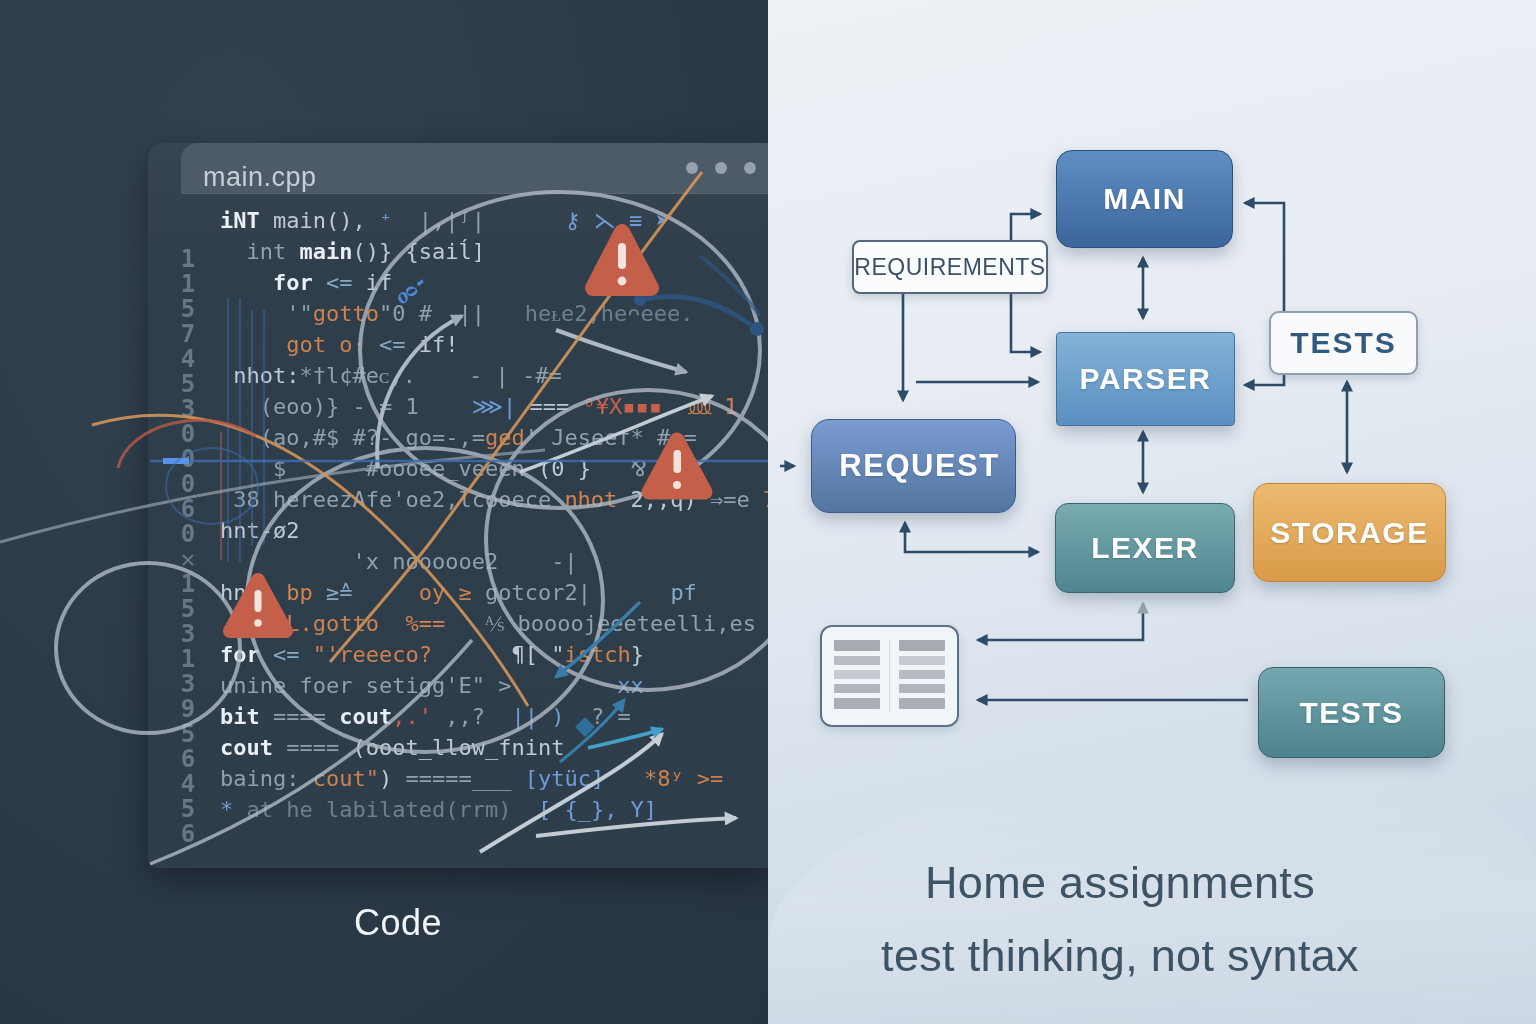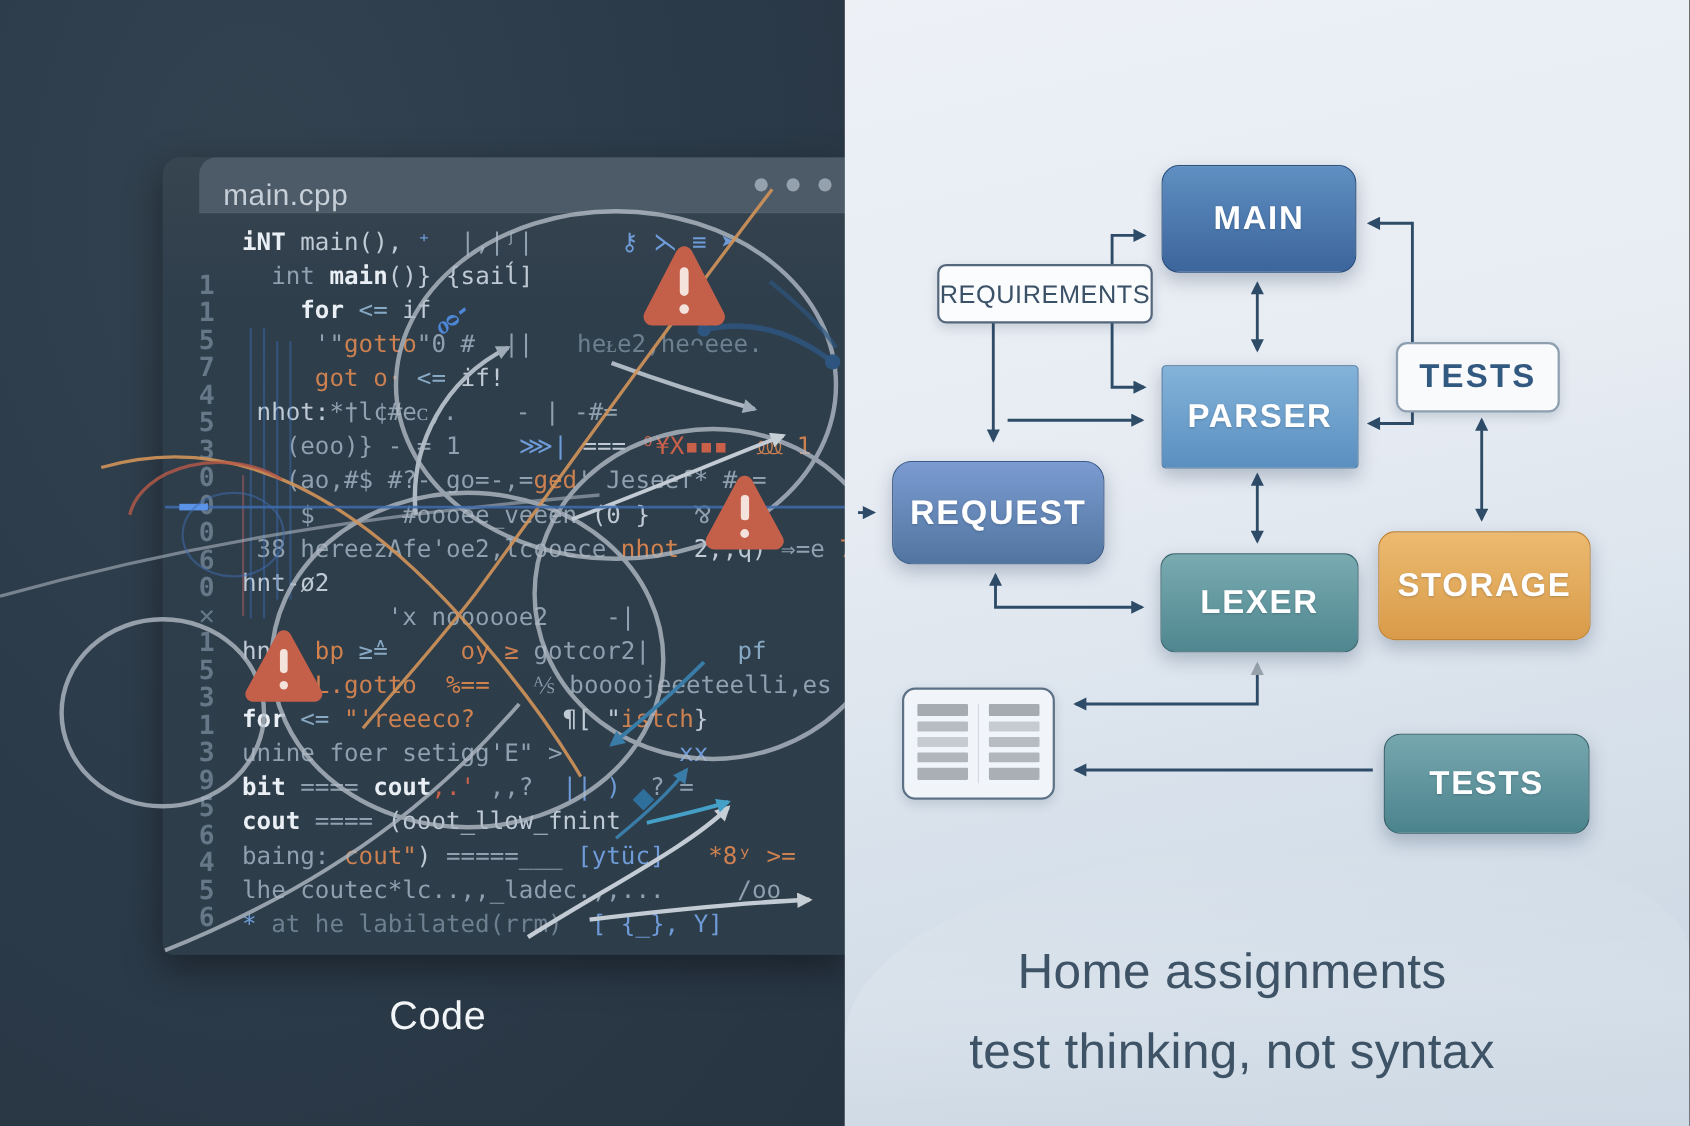--- a/index.html
+++ b/index.html
@@ -51,21 +51,21 @@
 
   .node{position:absolute;display:flex;align-items:center;justify-content:center;
     color:#fff;font-weight:700;letter-spacing:1.5px;
     text-shadow:0 1px 2px rgba(20,40,60,.25);
     box-shadow:0 7px 16px rgba(40,60,90,.28);}
   .n-main{left:1056px;top:150px;width:175px;height:96px;border-radius:16px;font-size:30px;
     background:linear-gradient(180deg,#5f8fc2,#3c659b);border:1px solid #2a4f7d;}
   .n-parser{left:1056px;top:332px;width:177px;height:92px;border-radius:4px;font-size:30px;
     background:linear-gradient(180deg,#83b3d9,#5a8fc0);border:1px solid #44729c;}
   .n-request{left:811px;top:419px;width:191px;height:92px;border-radius:18px;font-size:31px;
-    background:linear-gradient(180deg,#7b9bd1,#51759f);border:1px solid #3c5b88;}
+    background:linear-gradient(180deg,#7b9bd1,#51759f);border:1px solid #3c5b88;padding-left:12px;}
   .n-lexer{left:1055px;top:503px;width:178px;height:88px;border-radius:13px;font-size:30px;
     background:linear-gradient(180deg,#79abb1,#4f868f);border:1px solid #39666e;}
   .n-storage{left:1253px;top:483px;width:191px;height:97px;border-radius:15px;font-size:30px;
     background:linear-gradient(180deg,#ecba70,#d99b49);border:1px solid #c08436;}
   .n-tests2{left:1258px;top:667px;width:185px;height:89px;border-radius:15px;font-size:30px;
     background:linear-gradient(180deg,#76a7af,#4b838d);border:1px solid #376069;}
   .n-req-label{left:852px;top:240px;width:192px;height:50px;border-radius:8px;font-size:23px;
     background:#fafcfe;border:2px solid #55677c;color:#3b5168;font-weight:400;
     letter-spacing:.5px;text-shadow:none;box-shadow:0 4px 10px rgba(40,60,90,.18);}
   .n-tests1{left:1269px;top:311px;width:145px;height:60px;border-radius:10px;font-size:30px;
@@ -141,21 +141,20 @@
           <div class="code-line"><span class="cg"> 38 hereezAfe'oe2,lcooece </span><span class="cO">nhot </span><span class="cl">2,,q) </span><span class="cg">⇒=e </span><span class="co">7),</span></div>
           <div class="code-line"><span class="cl">hnt-ø2</span></div>
           <div class="code-line"><span class="cg">          'x noooooe2    -|</span></div>
           <div class="code-line"><span class="cl">hnt: </span><span class="cO">bp </span><span class="ct">≥≙     </span><span class="co">oy ≥ </span><span class="cg">gotcor2|      </span><span class="ct">pf</span></div>
           <div class="code-line"><span class="cg">    '</span><span class="co">L.gotto  </span><span class="cO">%==</span><span class="cg">   ⅍ boooojeeeteelli,es</span></div>
           <div class="code-line"><span class="cw">for </span><span class="ct">&lt;= </span><span class="co">"'reeeco?</span><span class="cl">      ¶[ "</span><span class="co">istch</span><span class="cl">}</span></div>
           <div class="code-line"><span class="cg">unine foer setigg'E" &gt;</span><span class="cu">        xx</span></div>
           <div class="code-line"><span class="cw">bit </span><span class="cg">==== </span><span class="cw">cout</span><span class="cr">,.' </span><span class="cg">,,?  </span><span class="cu">|| ) </span><span class="cg"> ? =</span></div>
           <div class="code-line"><span class="cw">cout </span><span class="cg">==== </span><span class="cl">(ooot_llow_fnint</span></div>
           <div class="code-line"><span class="cg">baing: </span><span class="co">cout"</span><span class="cl">) </span><span class="cg">=====___ </span><span class="cu">[ytüc]</span><span class="co">   *8ʸ &gt;=</span></div>
-          <div class="code-line"><span class="cg">lhe coutec*lc..,,_ladec.,,...     /oo</span></div>
           <div class="code-line"><span class="cu">* </span><span class="cf">at he labilated(rrm)  </span><span class="cu">[ {_}, Y]</span></div>
         </div>
     </div>
 
     <svg class="tangle" width="768" height="1024" viewBox="0 0 768 1024">
       <defs>
         <marker id="mGray" viewBox="0 0 10 10" refX="8" refY="5" markerWidth="15" markerHeight="13" orient="auto" markerUnits="userSpaceOnUse">
             <path d="M0,0L10,5L0,10z" fill="#9fabb6"></path>
           </marker>
         <marker id="mLight" viewBox="0 0 10 10" refX="8" refY="5" markerWidth="17" markerHeight="14" orient="auto" markerUnits="userSpaceOnUse">

